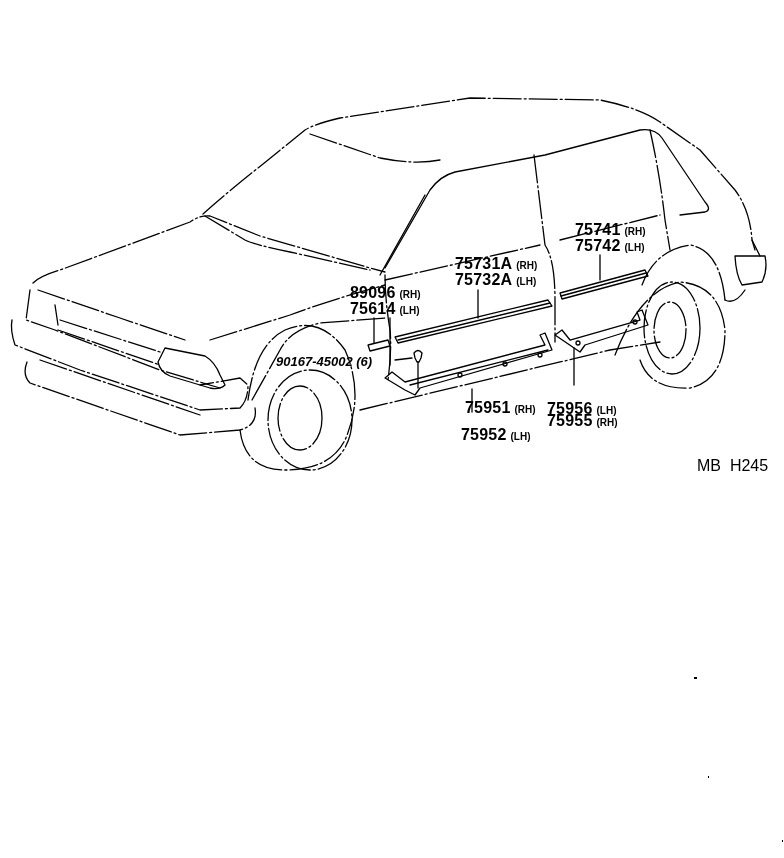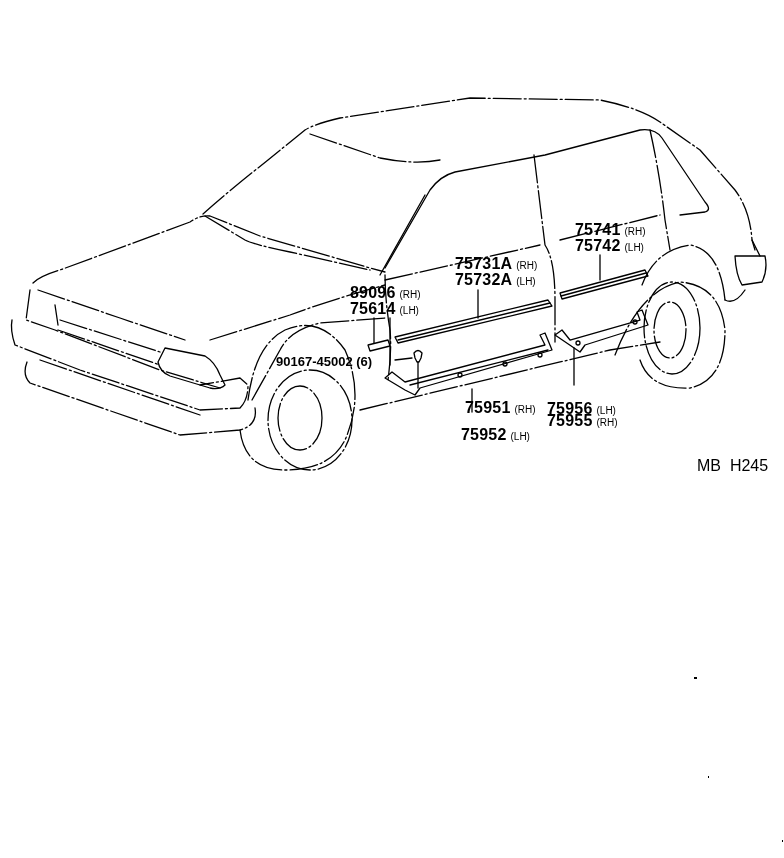--- a/index.html
+++ b/index.html
@@ -1,21 +1,21 @@
 <!DOCTYPE html>
 <html><head>
   <meta charset="utf-8">
   <style>
     html, body { margin:0; padding:0; background:#ffffff; }
     body { width:784px; height:858px; position:relative; overflow:hidden; font-family:"Liberation Sans", sans-serif; color:#000; }
     #diagram { position:absolute; left:0; top:0; width:784px; height:858px; }
     .part-label { position:absolute; white-space:nowrap; line-height:15px; }
     .part-label .num { font-family:"Liberation Sans", sans-serif; font-weight:bold; font-size:16px; letter-spacing:0.2px; }
-    .part-label .side { font-family:"Liberation Sans", sans-serif; font-weight:normal; font-size:10px; margin-left:4px; }
-    .fastener-label { position:absolute; white-space:nowrap; font-weight:bold; font-size:13px; }
+    .part-label .side { font-family:"Liberation Sans", sans-serif; font-weight:bold; font-size:10px; margin-left:4px; }
+    .fastener-label { position:absolute; white-space:nowrap; font-weight:bold; font-size:13px;font-style:italic; }
     .code-label { position:absolute; white-space:nowrap; font-size:16px; }
     .speck { position:absolute; background:#000; }
     svg .ln { fill:none; stroke:#000; stroke-width:1.3; stroke-linecap:round; stroke-linejoin:round; }
     svg .dash { stroke-dasharray:28 3 2 3; }
   </style>
 </head>
 <body>
 
 <div id="diagram">
   <svg width="784" height="858" viewBox="0 0 784 858">

